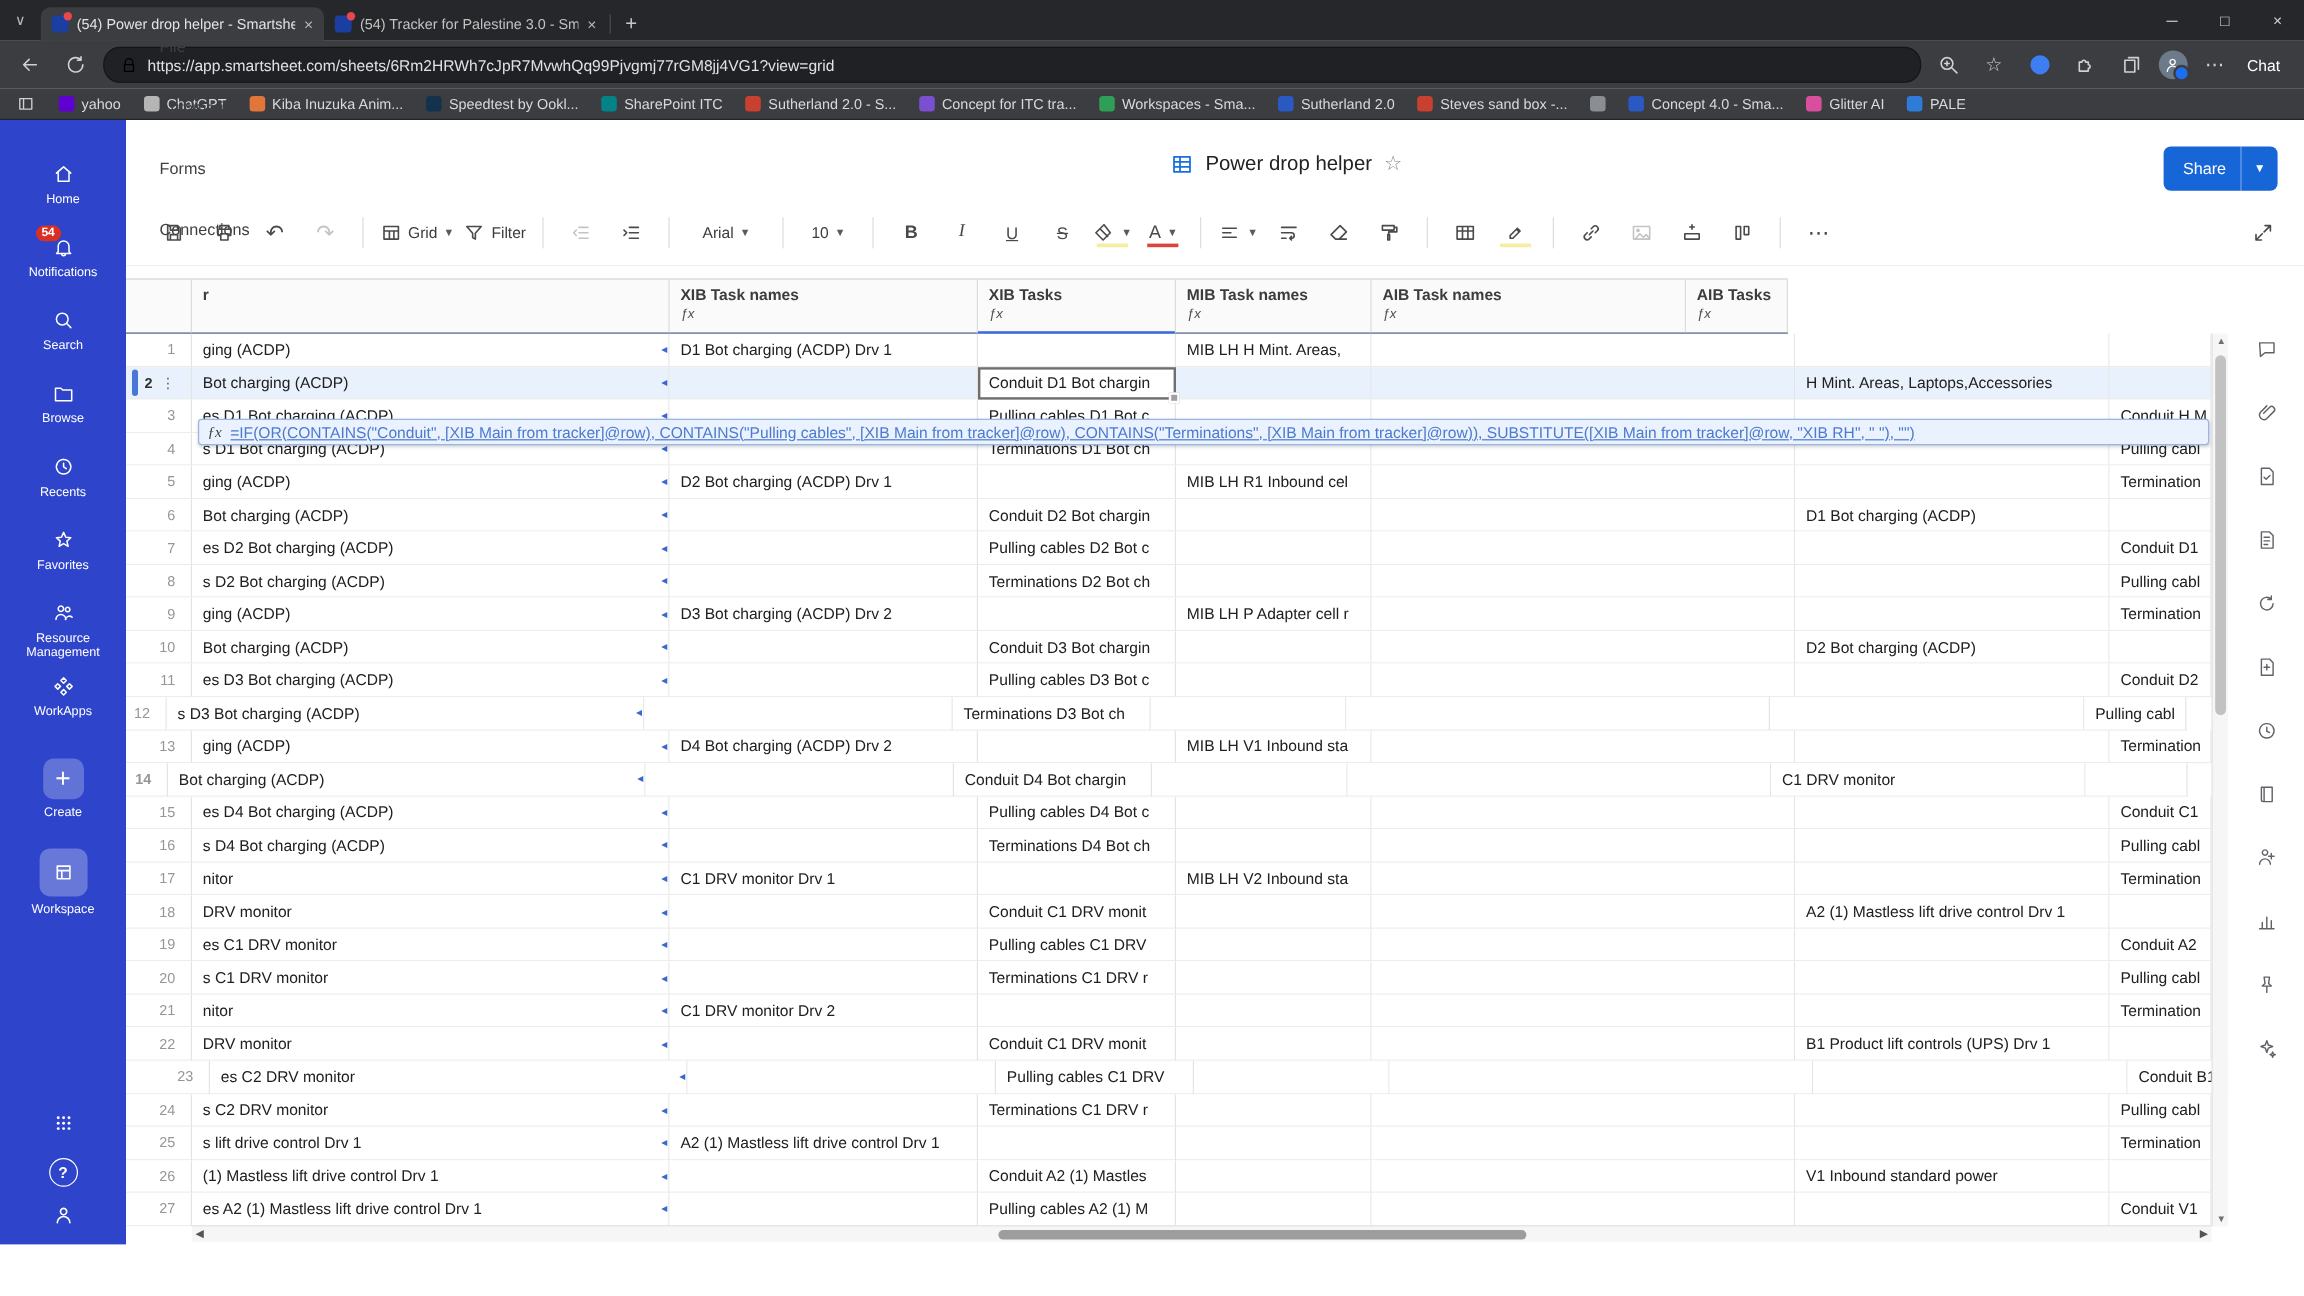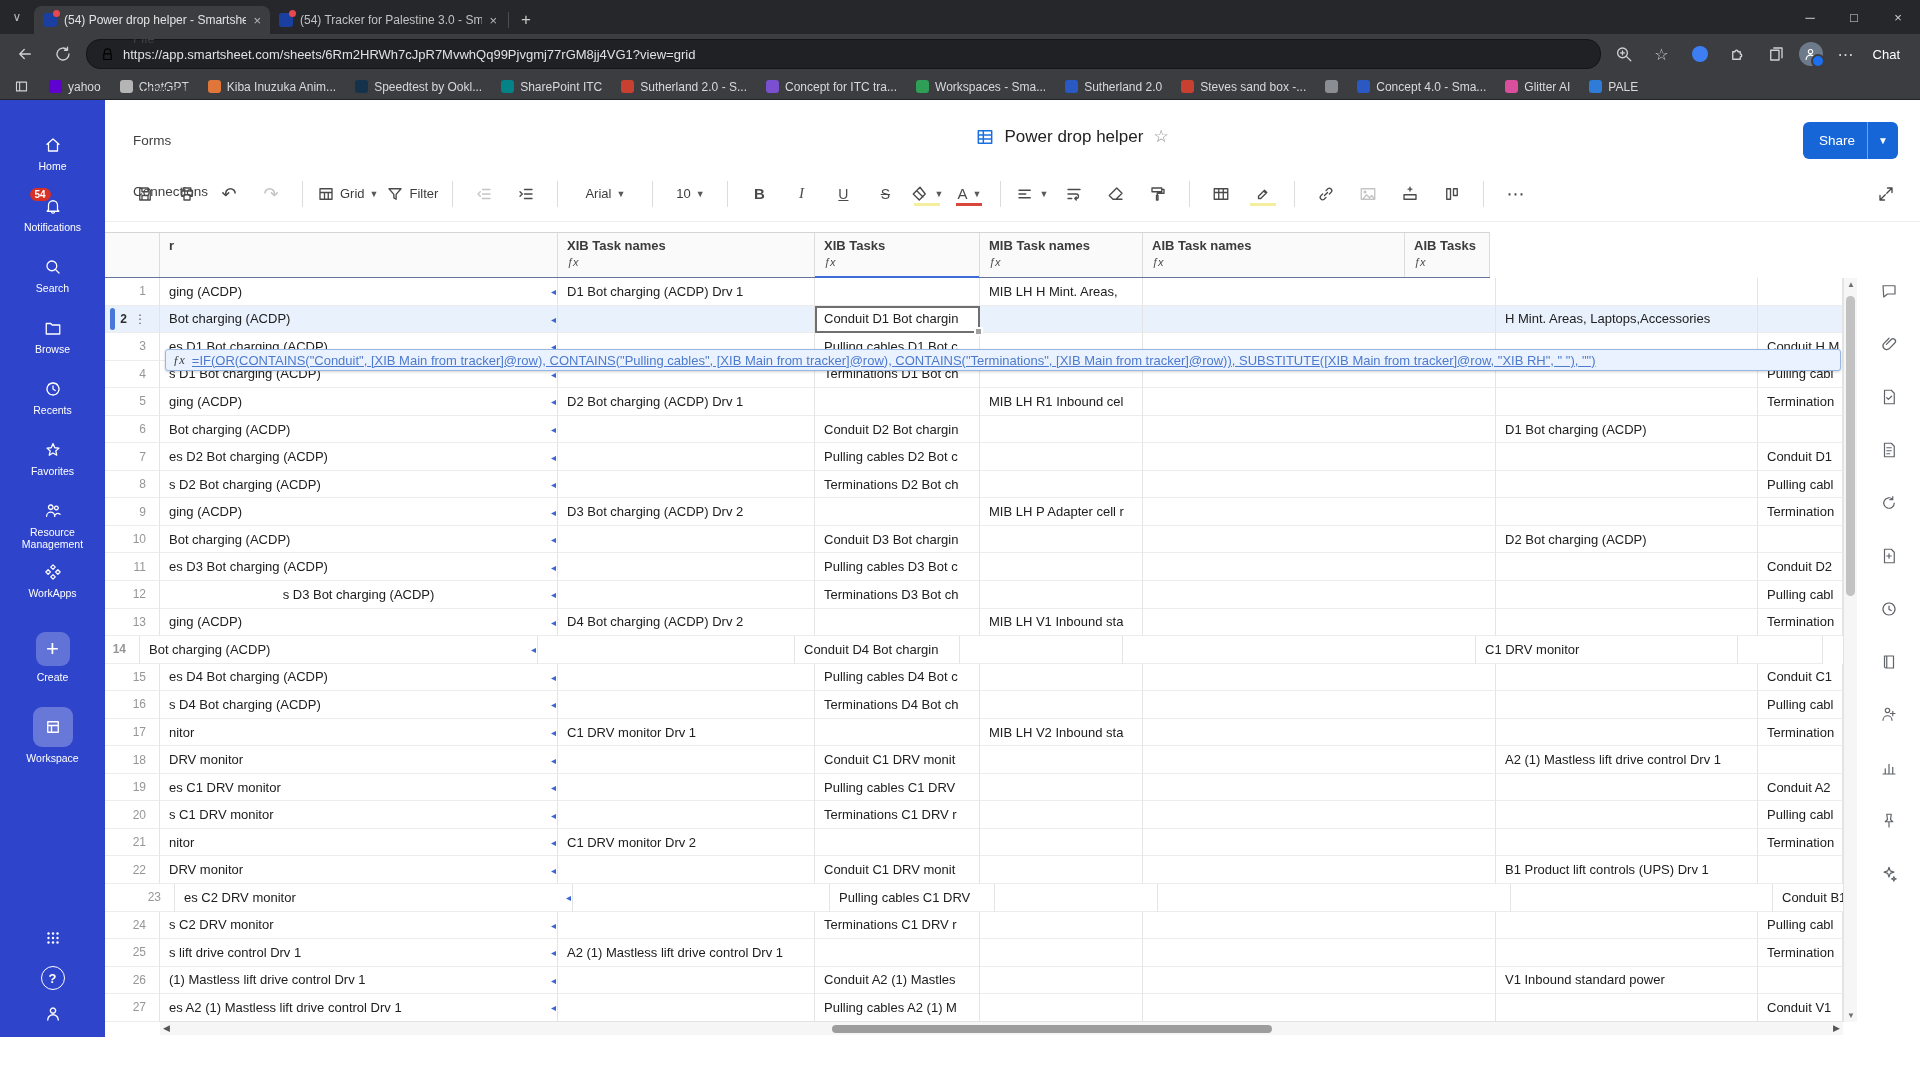--- a/index.html
+++ b/index.html
@@ -838,24 +838,24 @@
           <span class="ctext"></span>
         </div>
         <div class="cell" style="width: 262px;">
           <span class="ctext"></span>
         </div>
         <div class="cell" style="width: 85px;">
           <span class="ctext">Conduit D2</span>
         </div>
       </div>
       <div class="grow">
-        <div class="cell gut" style="width: 55px;">
+        <div class="cell gut" style="width: 34px;">
           <span class="rnum">12</span>
         </div>
-        <div class="cell" style="width: 398px; justify-content: center;">
+        <div class="cell" style="width: 398px;">
           <span class="ctext">s D3 Bot charging (ACDP)</span>
           <span class="ovf">◂</span>
         </div>
         <div class="cell" style="width: 257px;">
           <span class="ctext"></span>
         </div>
         <div class="cell" style="width: 165px;">
           <span class="ctext">Terminations D3 Bot ch</span>
         </div>
         <div class="cell" style="width: 163px;">

